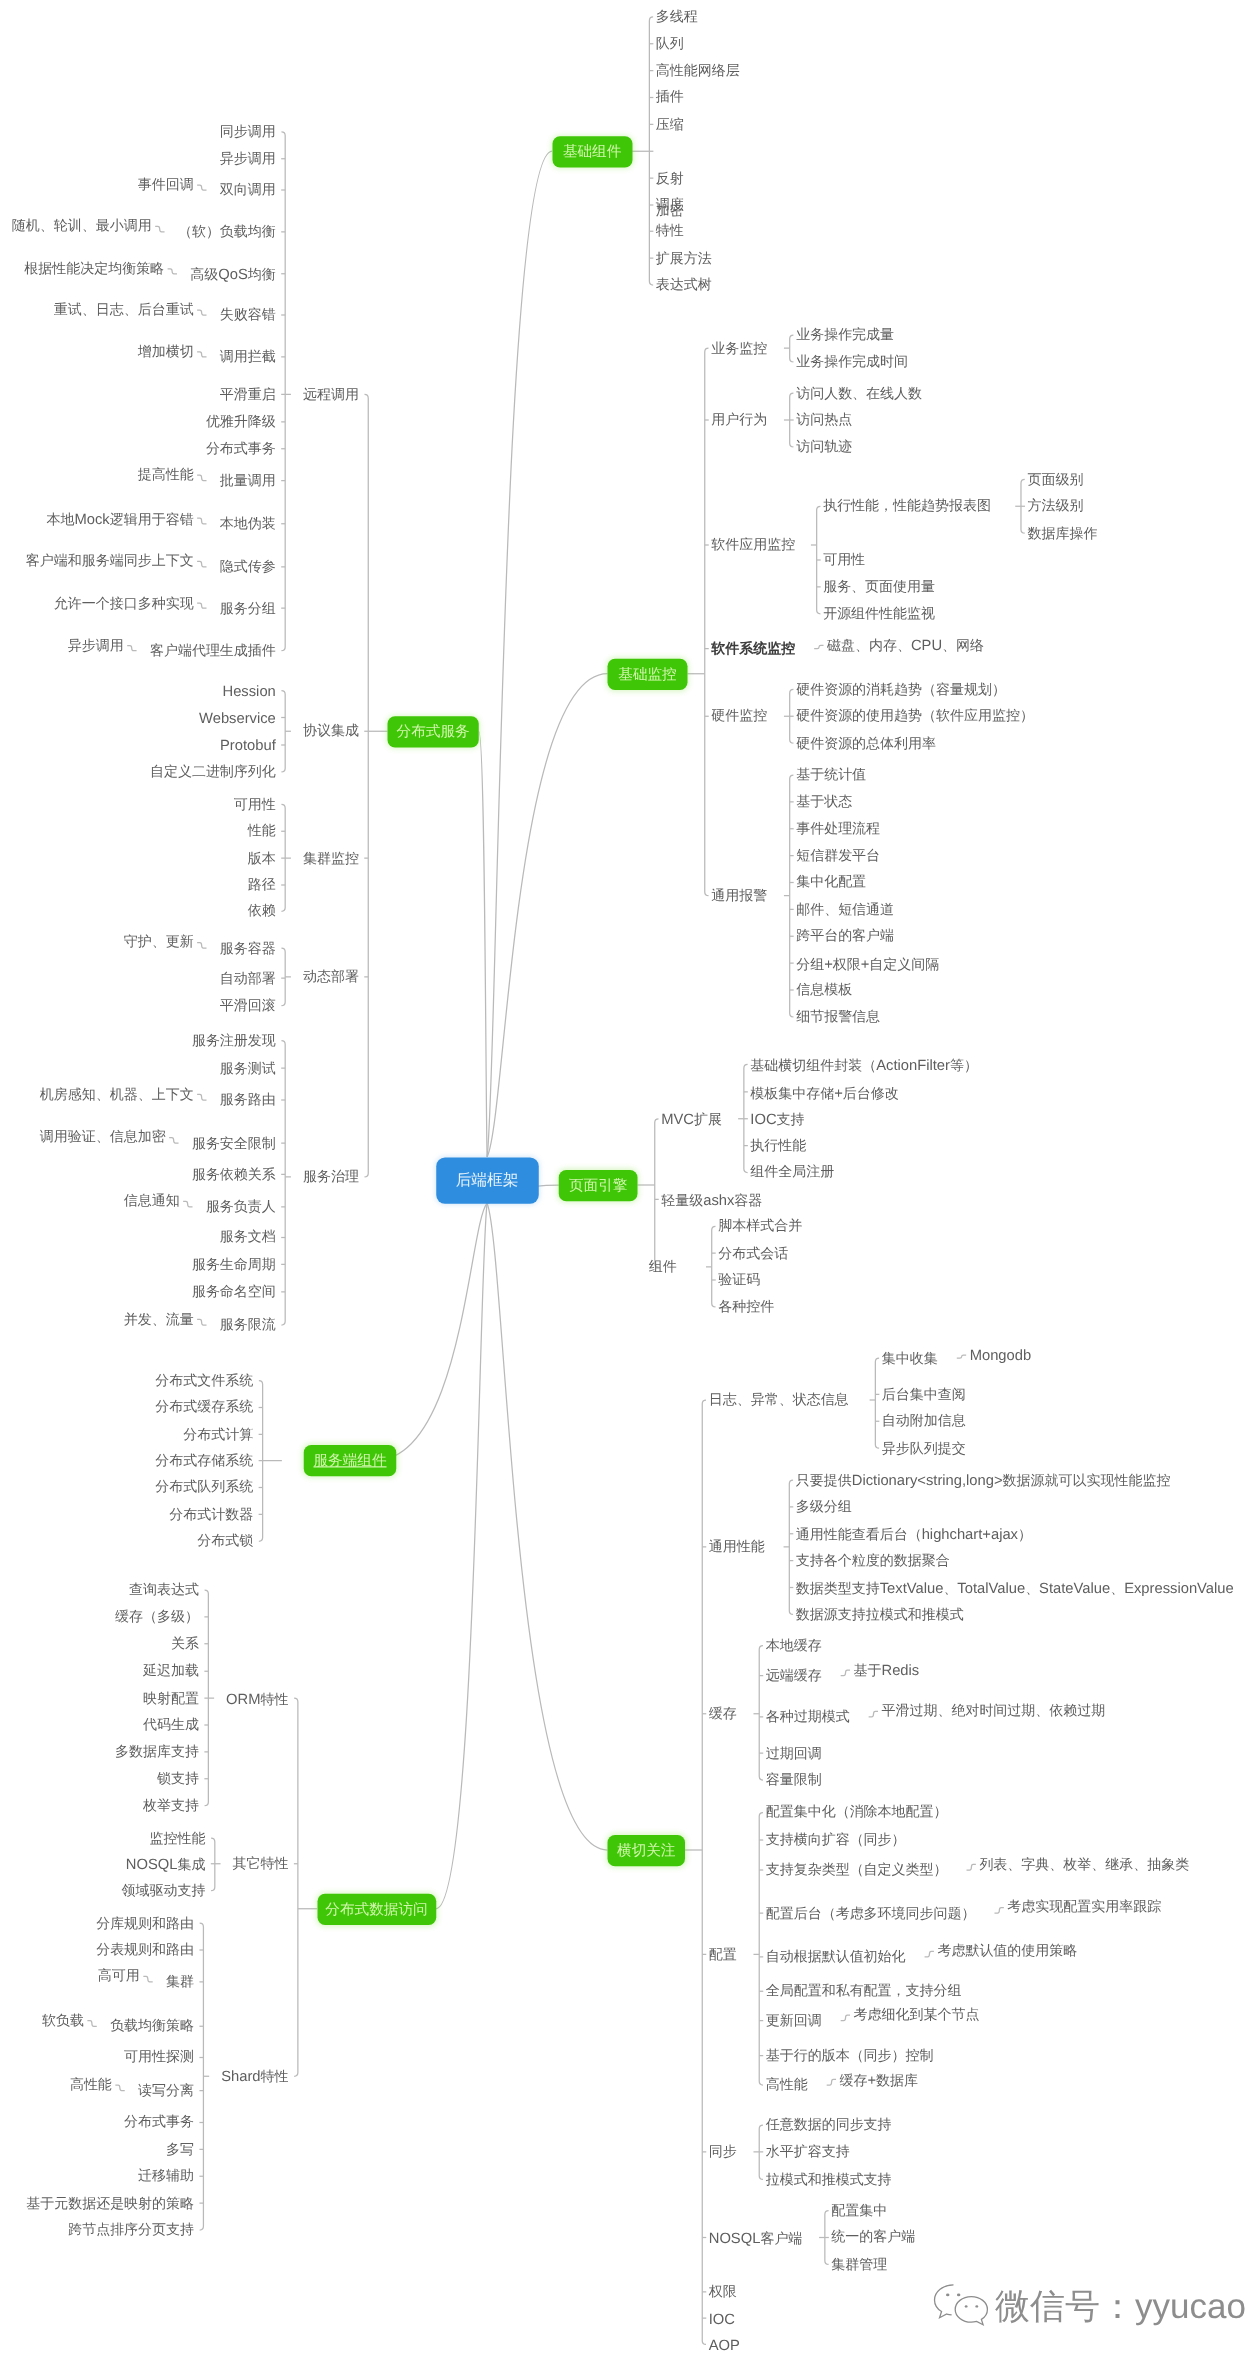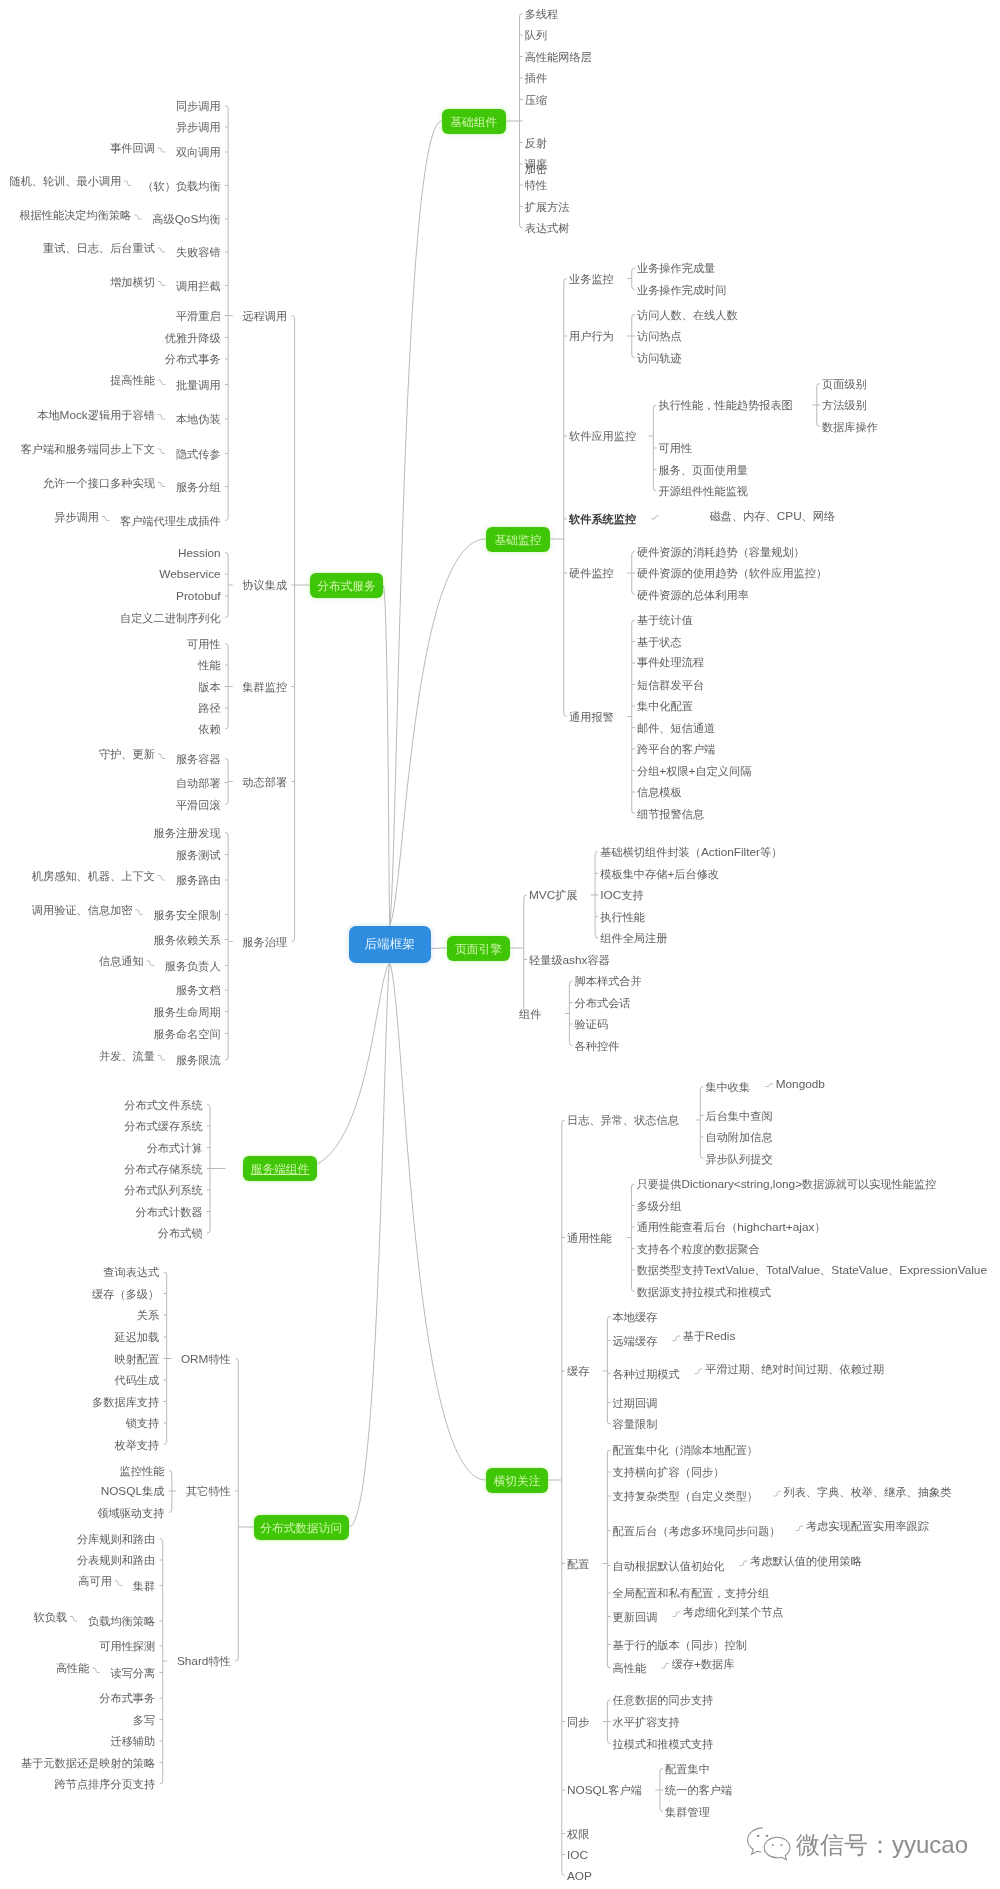--- a/index.html
+++ b/index.html
@@ -14,21 +14,21 @@
   .lbl.b{font-weight:bold;color:#3c3c3c;}
   .node{position:absolute;white-space:nowrap;font-size:11.7px;line-height:25px;
         height:25px;text-align:center;border-radius:6px;}
   .node.green{background:#3fc606;color:#d2f6ae;
         box-shadow:0 0 4px 1px rgba(140,230,80,0.30);}
   .node.root{background:#2e8ddf;color:#e8f3fd;font-size:12.6px;height:37px;
         line-height:37px;border-radius:7px;
         box-shadow:0 0 4px 1px rgba(120,180,235,0.28);}
   #wm{position:absolute;left:746px;top:1826px;display:flex;align-items:center;}
   #wm .wicon{margin-right:4px;}
-  #wm .wtext{font-size:24px;line-height:30px;color:#8d8d8d;
+  #wm .wtext{font-size:28px;line-height:30px;color:#8d8d8d;
        font-family:"Liberation Sans","DejaVu Sans",sans-serif;white-space:nowrap;}
 
 </style>
 </head>
 <body>
 
 <div id="stage">
   <svg id="links" viewBox="0 0 1000 1889">
       <path d="M389.7 925.5C398.02 861.14,401.14 121,441.7 121" fill="none" stroke="#b9b9b9" stroke-width="1"></path>
       <path d="M522.5 13.5Q519.5 13.5,519.5 16.5L519.5 225Q519.5 228,522.5 228" fill="none" stroke="#b9b9b9" stroke-width="1"></path>
@@ -256,29 +256,29 @@
     <div class="lbl" style="left: 636.95px; top: 351.5px;">访问轨迹</div>
     <div class="lbl" style="left: 569px; top: 430px;">软件应用监控</div>
     <div class="lbl" style="left: 658.53px; top: 399px;">执行性能，性能趋势报表图</div>
     <div class="lbl" style="left: 821.98px; top: 377.5px;">页面级别</div>
     <div class="lbl" style="left: 821.98px; top: 399px;">方法级别</div>
     <div class="lbl" style="left: 821.98px; top: 420.5px;">数据库操作</div>
     <div class="lbl" style="left: 658.53px; top: 442px;">可用性</div>
     <div class="lbl" style="left: 658.53px; top: 463.5px;">服务、页面使用量</div>
     <div class="lbl" style="left: 658.53px; top: 485px;">开源组件性能监视</div>
     <div class="lbl b" style="left: 569px; top: 512.9px;">软件系统监控</div>
-    <div class="lbl" style="left: 661.63px; top: 510.2px; margin-left: 48px;">磁盘、内存、<span class="lat">CPU</span>、网络</div>
+    <div class="lbl" style="left: 661.63px; top: 510.2px;">磁盘、内存、<span class="lat">CPU</span>、网络</div>
     <div class="lbl" style="left: 569px; top: 567px;">硬件监控</div>
     <div class="lbl" style="left: 636.95px; top: 545.5px;">硬件资源的消耗趋势（容量规划）</div>
     <div class="lbl" style="left: 636.95px; top: 567px;">硬件资源的使用趋势（软件应用监控）</div>
     <div class="lbl" style="left: 636.95px; top: 588.5px;">硬件资源的总体利用率</div>
     <div class="lbl" style="left: 569px; top: 710.5px;">通用报警</div>
     <div class="lbl" style="left: 636.95px; top: 614px;">基于统计值</div>
     <div class="lbl" style="left: 636.95px; top: 635.5px;">基于状态</div>
-    <div class="lbl" style="left: 636.95px; top: 657px; font-family: Liberation Mono, monospace;">事件处理流程</div>
+    <div class="lbl" style="left: 636.95px; top: 657px;">事件处理流程</div>
     <div class="lbl" style="left: 636.95px; top: 678.5px;">短信群发平台</div>
     <div class="lbl" style="left: 636.95px; top: 700px;">集中化配置</div>
     <div class="lbl" style="left: 636.95px; top: 721.5px;">邮件、短信通道</div>
     <div class="lbl" style="left: 636.95px; top: 743px;">跨平台的客户端</div>
     <div class="lbl" style="left: 636.95px; top: 764.5px;">分组<span class="lat">+</span>权限<span class="lat">+</span>自定义间隔</div>
     <div class="lbl" style="left: 636.95px; top: 786px;">信息模板</div>
     <div class="lbl" style="left: 636.95px; top: 807.5px;">细节报警信息</div>
     <div class="node green" style="left: 447px; top: 935.5px; width: 63px;">页面引擎</div>
     <div class="lbl" style="left: 529px; top: 889px;"><span class="lat">MVC</span>扩展</div>
     <div class="lbl" style="left: 600.29px; top: 845.5px;">基础横切组件封装（<span class="lat">ActionFilter</span>等）</div>

